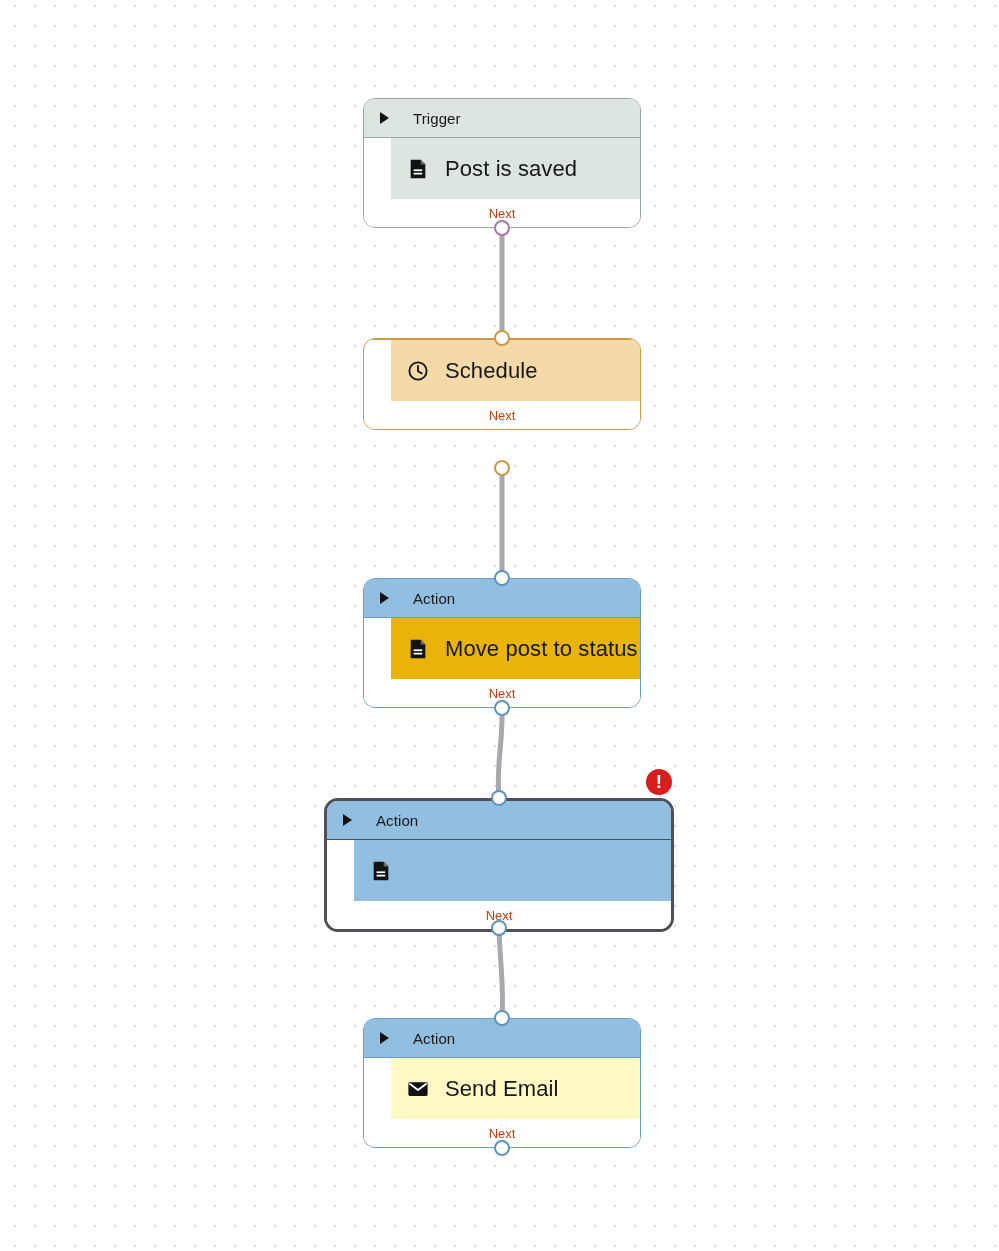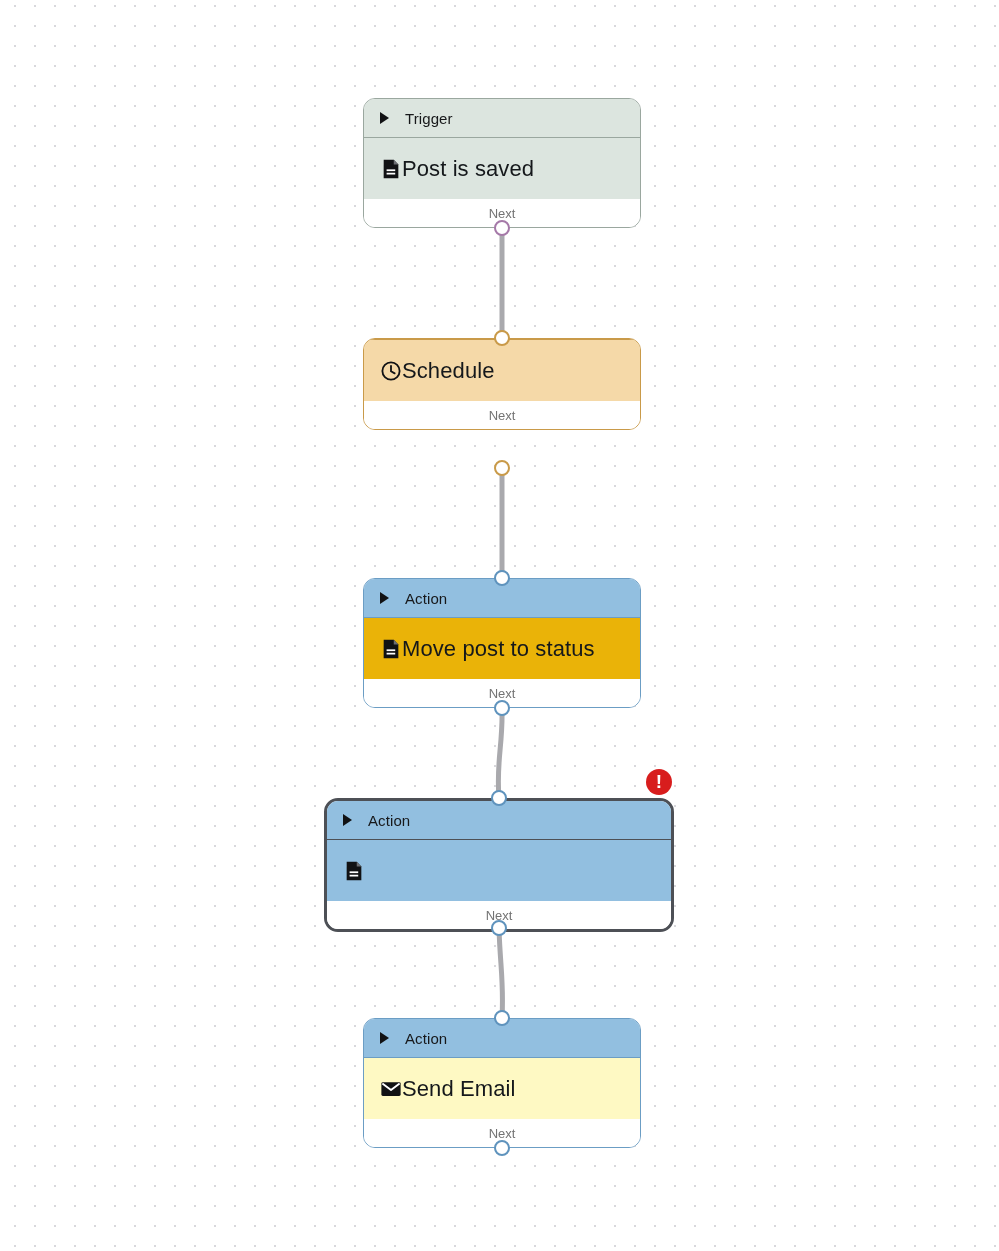--- a/index.html
+++ b/index.html
@@ -36,21 +36,21 @@
     overflow: hidden;
   }
   .node.selected {
     border-radius: 14px;
     z-index: 5;
   }
 
   .node-header {
     display: flex;
     align-items: center;
-    gap: 16px;
+    gap: 24px;
     padding: 0 16px;
     height: 38px;
     font-size: 15px;
     color: #17181a;
     letter-spacing: .1px;
   }
   .caret {
     width: 0; height: 0;
     border-top: 6px solid transparent;
     border-bottom: 6px solid transparent;
@@ -59,42 +59,44 @@
     flex: none;
   }
   .hdr-sep {
     height: 1px;
     background: rgba(0,0,0,0.22);
     width: 100%;
   }
   .node-body {
     display: flex;
     align-items: center;
+    gap: 16px;
     padding: 0 16px;
     height: 61px;
+    margin-left: 27px;
   }
   .node-icon {
     flex: none;
     width: 22px; height: 22px;
     display: block;
   }
   .node-title {
     font-size: 22px;
     color: #15181b;
     white-space: nowrap;
     letter-spacing: .1px;
   }
   .node-footer {
     background: #ffffff;
     height: 28px;
     display: flex;
     align-items: center;
     justify-content: center;
     font-size: 13px;
-    color: #737373;
+    color: #c2410c;
   }
 
   
   .port {
     position: absolute;
     width: 16px; height: 16px;
     border-radius: 50%;
     background: #ffffff;
     box-sizing: border-box;
     border: 2px solid #8a8a8a;

